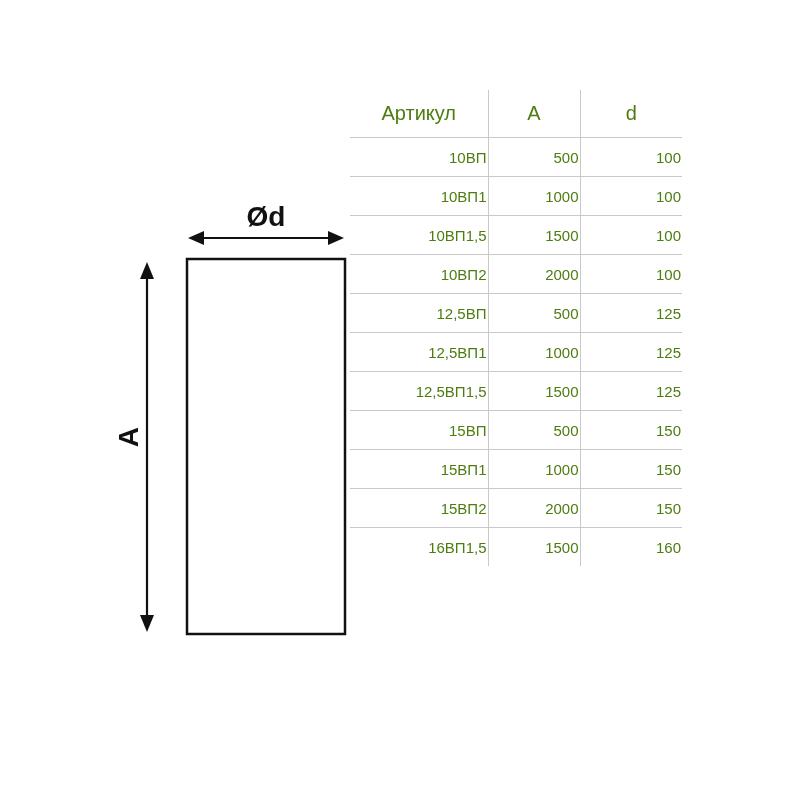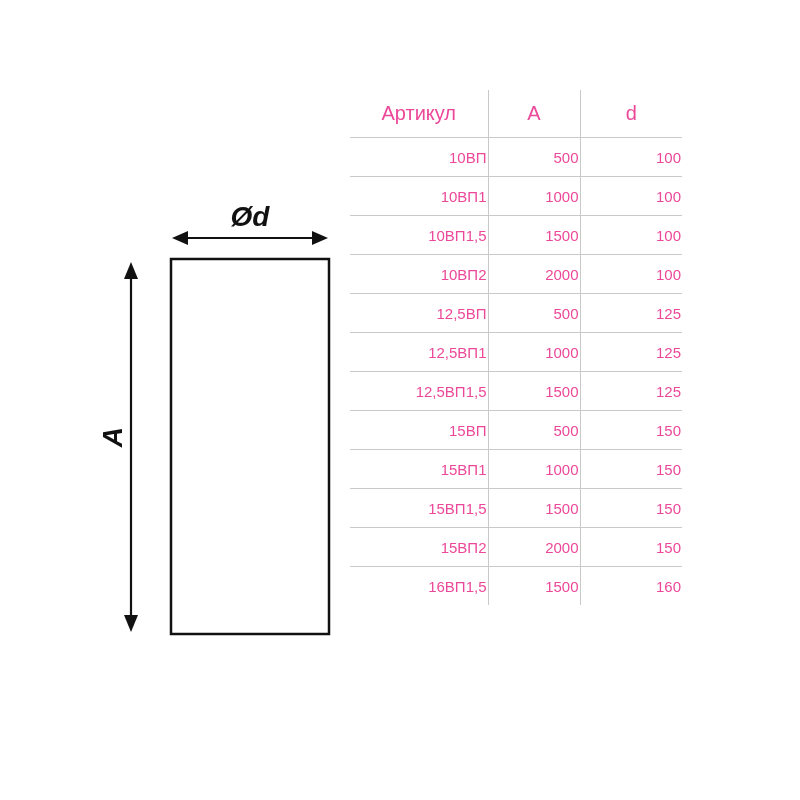--- a/index.html
+++ b/index.html
@@ -12,46 +12,45 @@
     position: relative;
     width: 800px;
     height: 800px;
     background: #ffffff;
     overflow: hidden;
   }
 
   
   .drawing {
     position: absolute;
-    left: 90px;
+    left: 106px;
     top: 185px;
     width: 260px;
     height: 470px;
-    font-style: italic;
   }
   .drawing svg { display: block; }
   .dim-label {
     font-family: "Liberation Sans", sans-serif;
     font-weight: bold;
     font-size: 28px;
     fill: #111111;
   }
 
   
   .spec-table-wrap {
     position: absolute;
     left: 350px;
     top: 90px;
     width: 332px;
   }
   table.spec {
     border-collapse: collapse;
     width: 100%;
     table-layout: fixed;
-    color: #ec4899;
+    color: #4d7c0f;
   }
   table.spec col.c1 { width: 138px; }
   table.spec col.c2 { width: 92px; }
   table.spec col.c3 { width: 102px; }
   table.spec th {
     font-weight: normal;
     font-size: 20px;
     height: 45px;
     text-align: center;
     vertical-align: middle;
@@ -151,25 +150,20 @@
             <td>15ВП</td>
             <td>500</td>
             <td>150</td>
           </tr>
           <tr>
             <td>15ВП1</td>
             <td>1000</td>
             <td>150</td>
           </tr>
           <tr>
-            <td>15ВП1,5</td>
-            <td>1500</td>
-            <td>150</td>
-          </tr>
-          <tr>
             <td>15ВП2</td>
             <td>2000</td>
             <td>150</td>
           </tr>
           <tr>
             <td>16ВП1,5</td>
             <td>1500</td>
             <td>160</td>
           </tr>
         </tbody>

